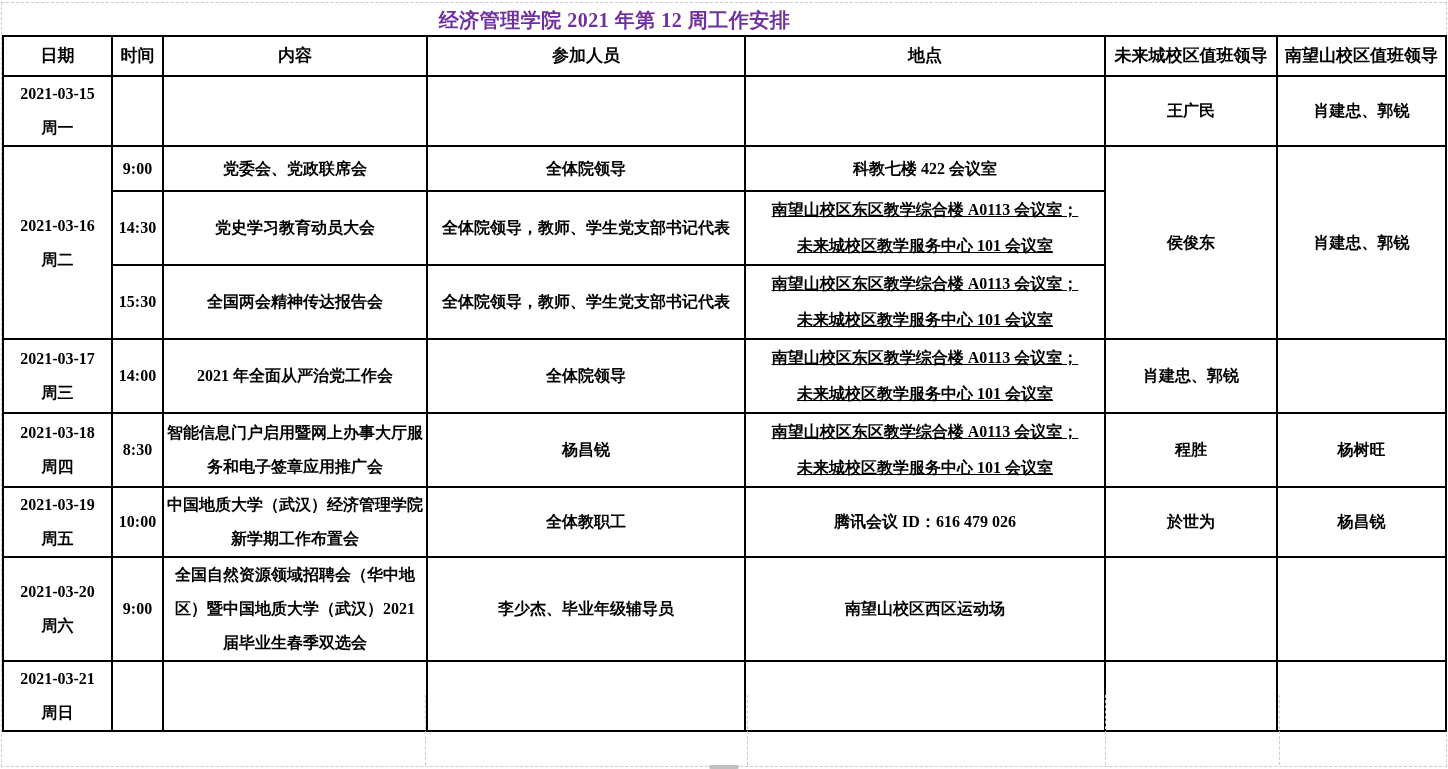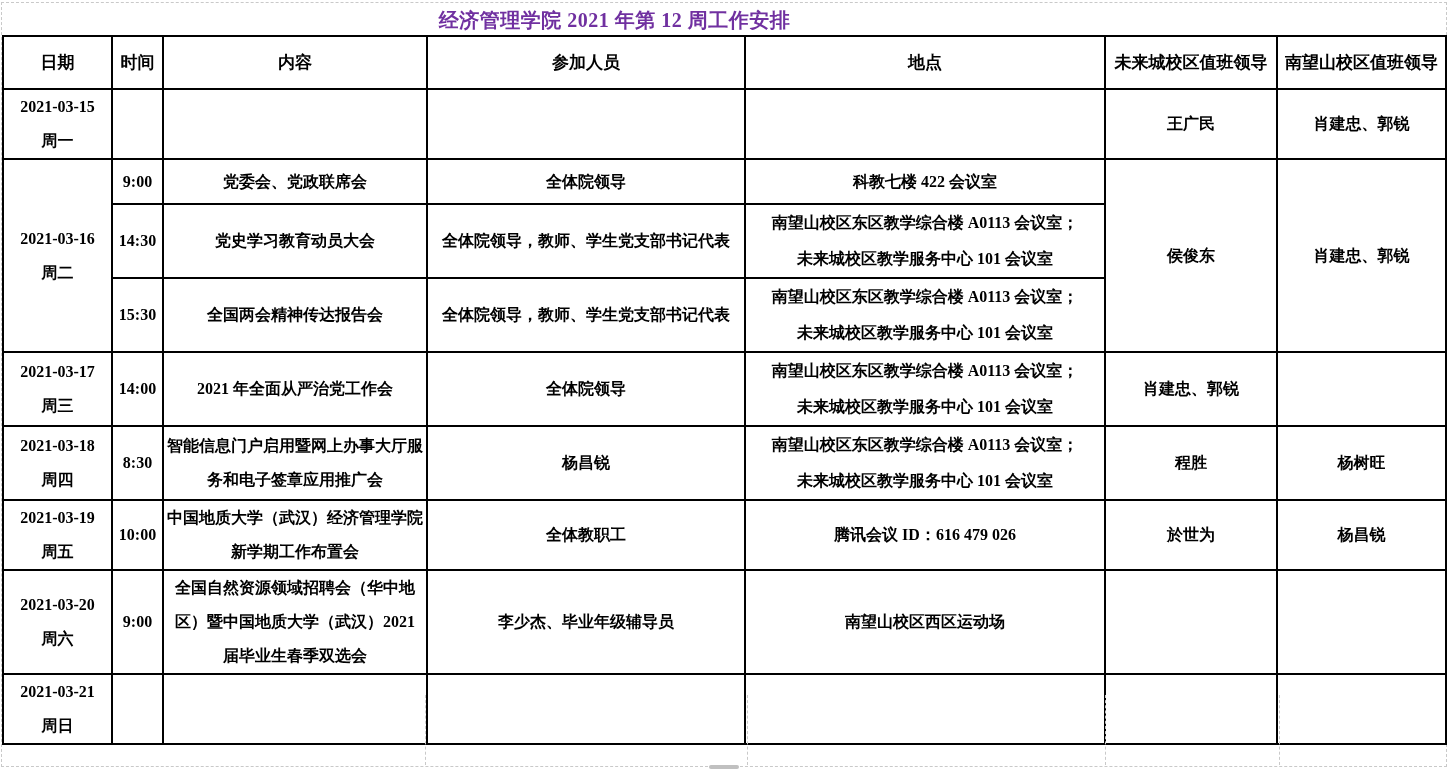--- a/index.html
+++ b/index.html
@@ -19,21 +19,21 @@
   table.schedule{
     position:absolute;left:2px;top:35px;width:1444px;
     border-collapse:collapse;table-layout:fixed;
   }
   table.schedule td{
     border:2px solid #000;text-align:center;vertical-align:middle;
     font-size:16px;font-weight:bold;line-height:34px;padding:0 3px;overflow:hidden;
   }
   table.schedule td.hdr{font-size:17px;}
   .date-line{line-height:34px;}
-  .loc-line{line-height:36px;}
+  .loc-line{line-height:36px;text-decoration:underline;}
   .content-cell{line-height:33px;}
   .notes{
     position:absolute;left:2px;top:695px;width:1444px;height:70px;color:#7030A0;
   }
   .note-line{height:35px;line-height:35px;font-size:17px;font-weight:bold;text-align:left;}
   .note-1{padding-left:5px;}
   .note-2{padding-left:57px;}
   .grid-v{
     position:absolute;top:695px;height:70px;width:0;
     border-left:1px dashed #c9c9c9;pointer-events:none;
@@ -56,21 +56,21 @@
     <col style="width:109px">
       <col style="width:51px">
       <col style="width:264px">
     <col style="width:318px">
       <col style="width:360px">
       <col style="width:172px">
       <col style="width:169px">
   </colgroup>
   <tbody>
 
-    <tr style="height:53px">
+    <tr style="height:40px">
       <td class="hdr">日期</td>
       <td class="hdr">时间</td>
       <td class="hdr">内容</td>
       <td class="hdr">参加人员</td>
       <td class="hdr">地点</td>
       <td class="hdr">未来城校区值班领导</td>
       <td class="hdr">南望山校区值班领导</td>
     </tr>
 
     <tr style="height:68px">

